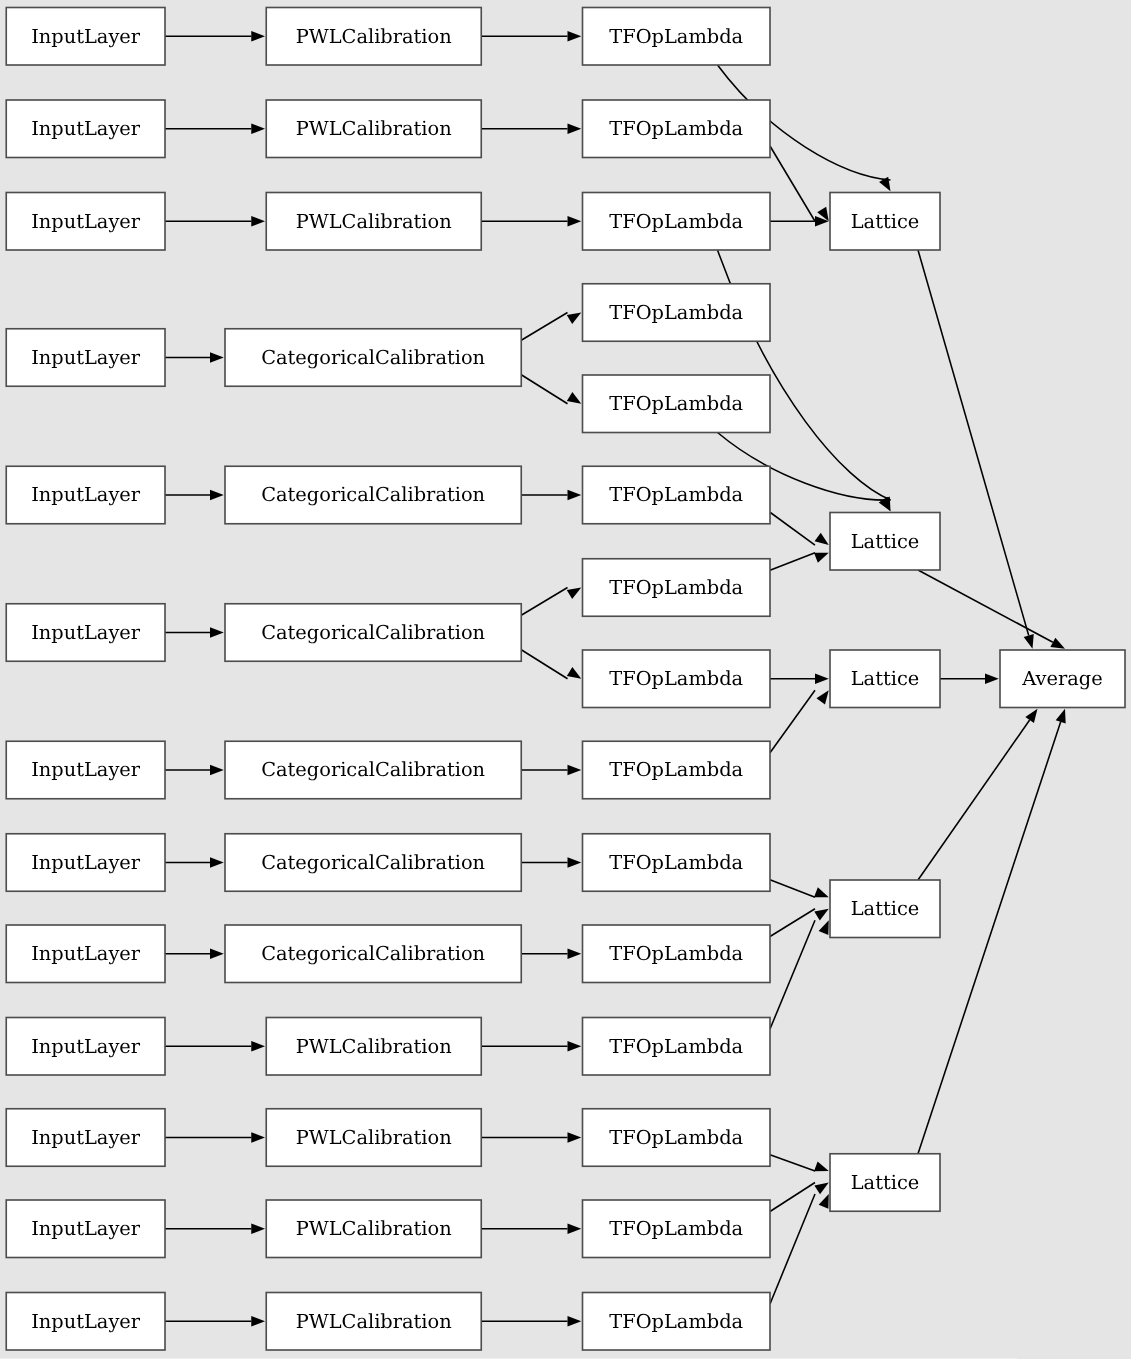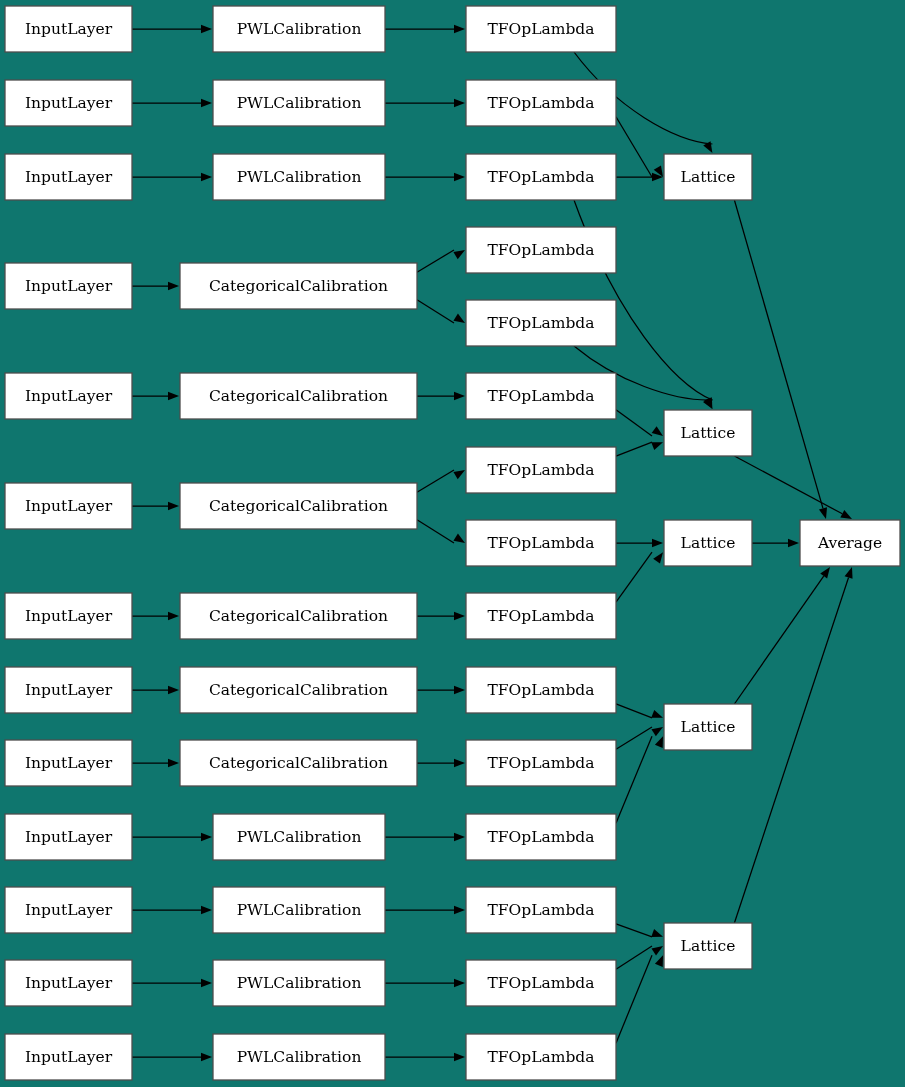--- a/index.html
+++ b/index.html
@@ -4,21 +4,21 @@
 <style>
   html, body {
     margin: 0;
     padding: 0;
     background: #ffffff;
   }
   #canvas {
     position: relative;
     width: 905px;
     height: 1087px;
-    background: #0f766e;
+    background: #e5e5e5;
     font-family: "DejaVu Serif", "Liberation Serif", serif;
     overflow: hidden;
   }
   svg.graph {
     position: absolute;
     left: 0;
     top: 0;
     width: 905px;
     height: 1087px;
     display: block;

